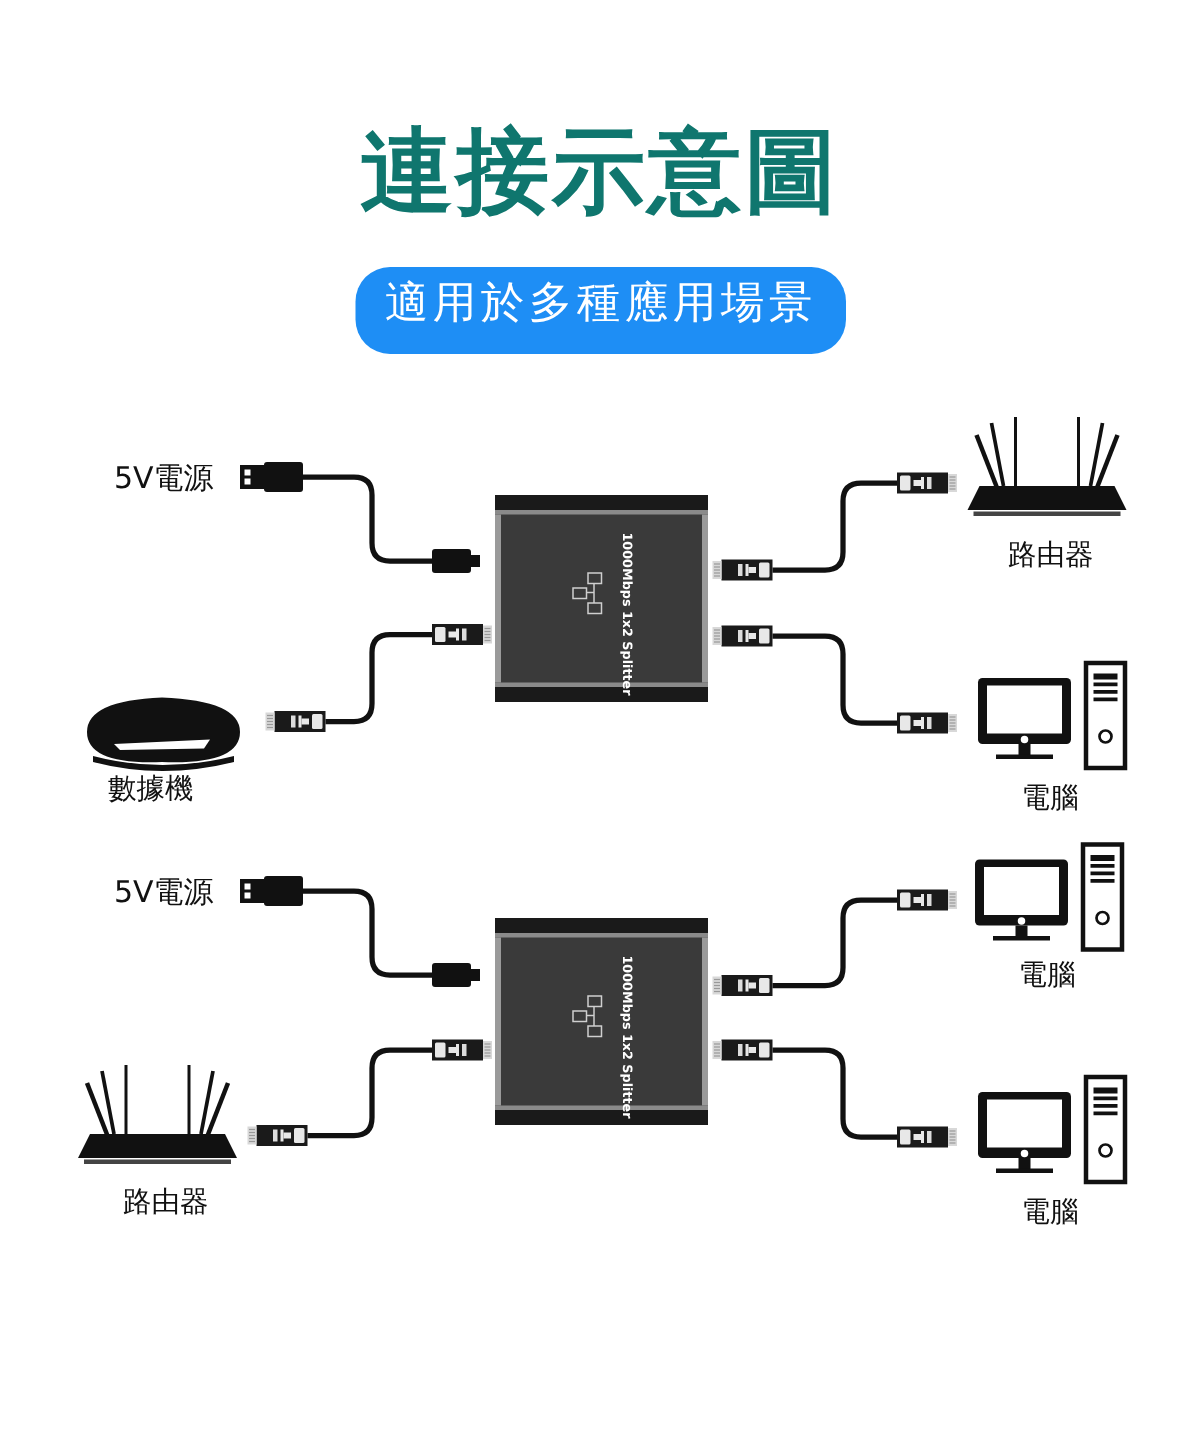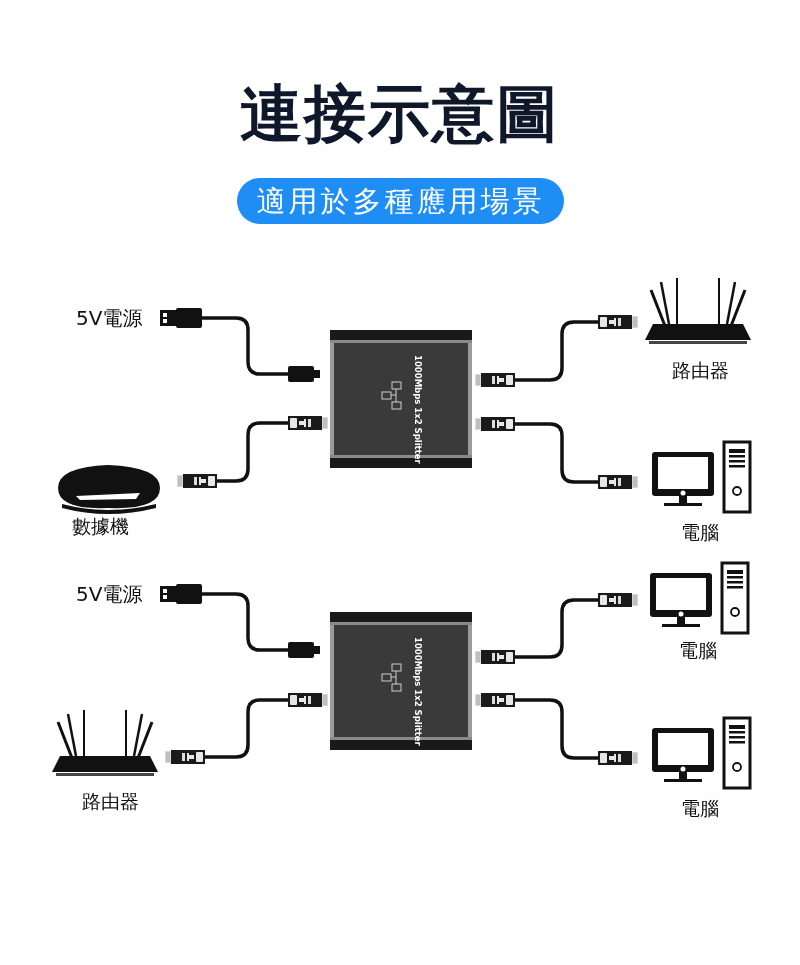--- a/index.html
+++ b/index.html
@@ -1,20 +1,20 @@
 <!DOCTYPE html>
 <html><head>
 <meta charset="utf-8">
 <style>
   html, body { margin:0; padding:0; background:#ffffff; }
   body { width:800px; height:965px; position:relative; overflow:hidden;
          font-family:"DejaVu Sans", sans-serif; }
   .title { position:absolute; left:0; top:78px; width:800px; text-align:center;
-           font-size:62px; font-weight:bold; color:#0f172a; letter-spacing:2px; line-height:72px; }
-  .subtitle { position:absolute; left:237px; top:178px; width:327px; height:46px;
+           font-size:62px; font-weight:bold; color:#0f766e; letter-spacing:2px; line-height:72px; }
+  .subtitle { position:absolute; left:237px; top:178px; width:327px; height:58px;
               background:#1e8ef5; border-radius:23px; color:#fff; text-align:center;
               font-size:29px; line-height:46px; letter-spacing:3px; }
   .label { position:absolute; font-size:19px; color:#111; white-space:nowrap; line-height:22px;text-align:center; }
   svg.diagram { position:absolute; left:0; top:0; }
   .splitter-text { font-family:"DejaVu Sans", sans-serif; font-weight:bold; font-size:8.5px; fill:#ffffff; }
 </style>
 </head>
 <body>
 
 <div class="title">連接示意圖</div>

